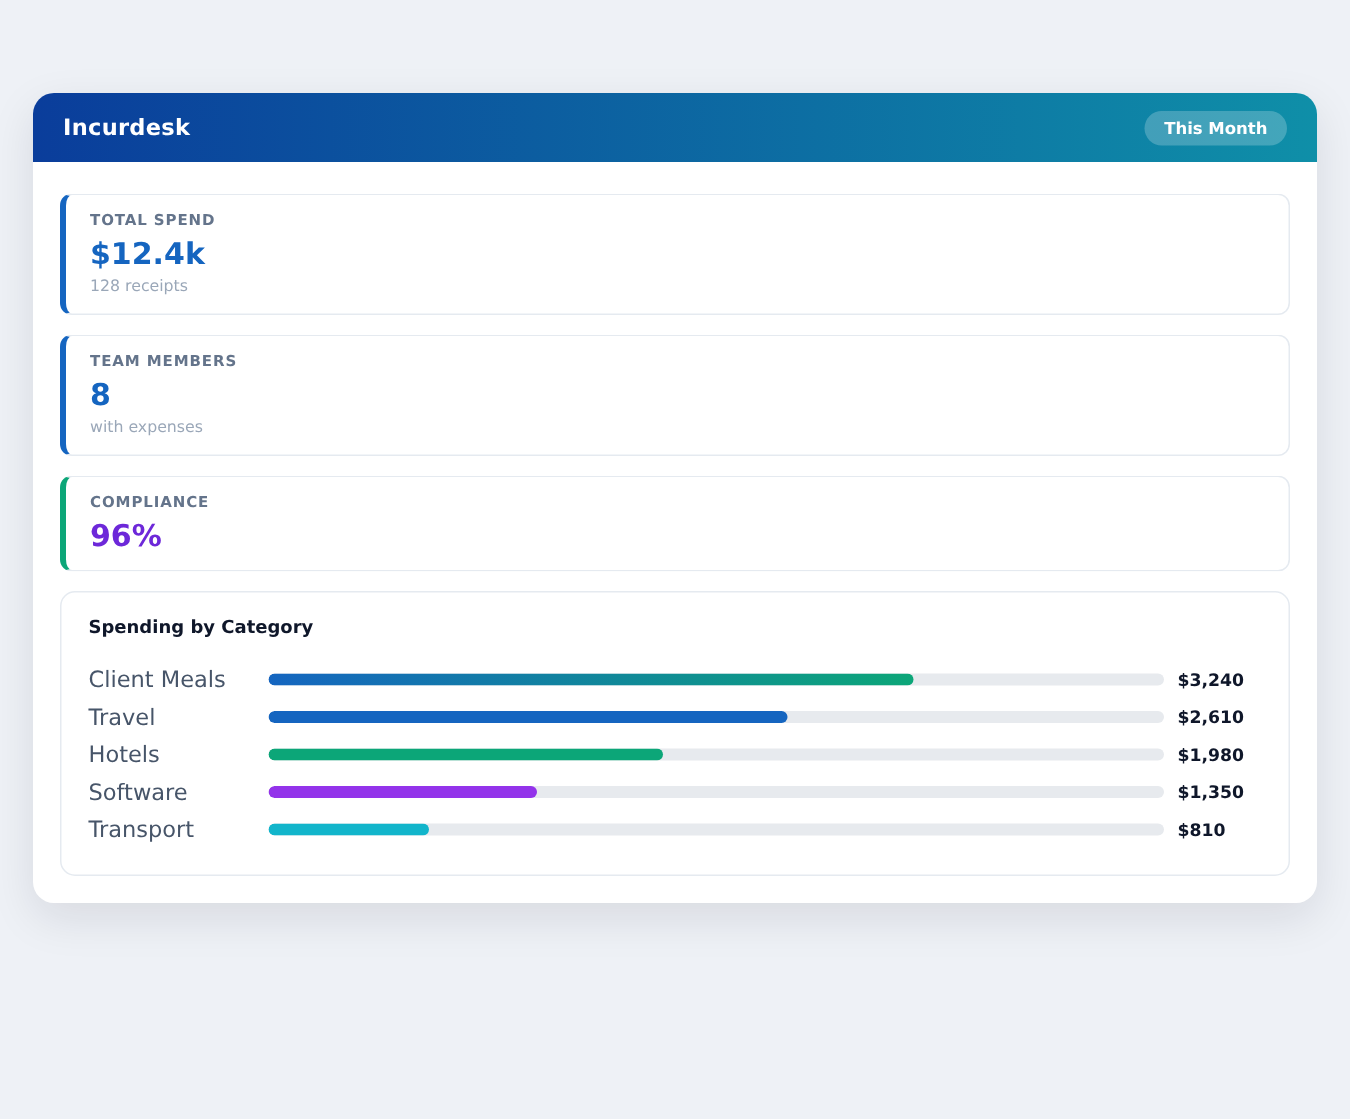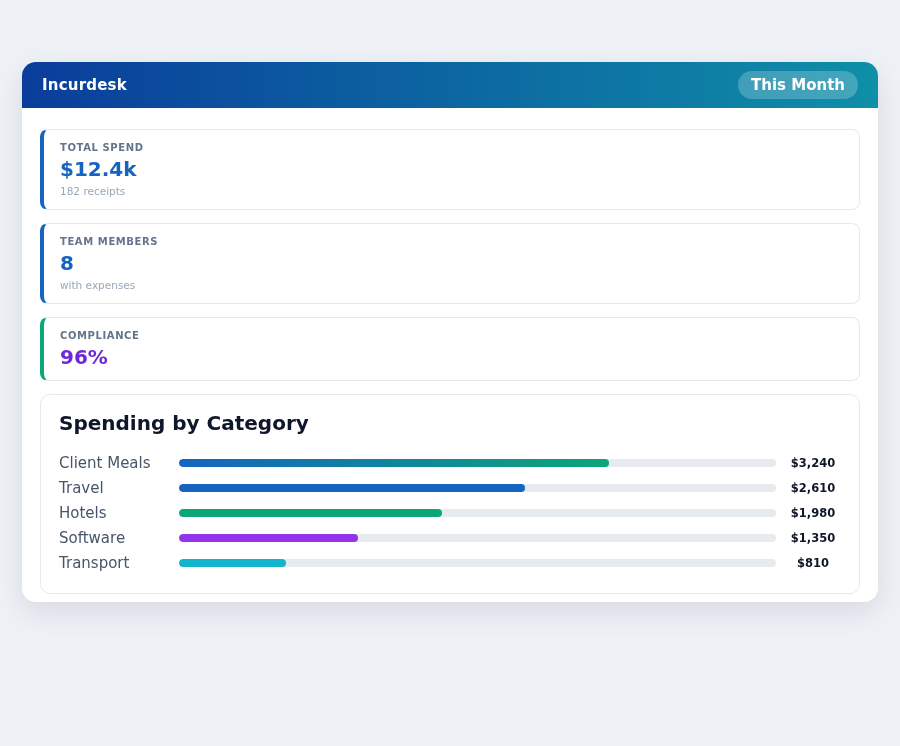--- a/index.html
+++ b/index.html
@@ -20,21 +20,21 @@
   }
   .header {
     height: 46px;
     background: linear-gradient(90deg, #0a3d9b 0%, #0f8fa8 100%);
     display: flex; align-items: center; justify-content: space-between;
     padding: 0 20px;
   }
   .app-title { color: #ffffff; font-weight: 700; font-size: 15px; letter-spacing: .2px; }
   .badge {
     background: rgba(255,255,255,.22);
-    color: #ffffff; font-size: 15px; font-weight: 700;
+    color: #ffffff; font-size: 11px; font-weight: 700;
     padding: 5px 13px; border-radius: 999px; cursor: pointer;
   }
   .body { padding: 21px 18px; }
   .stat {
     border: 1px solid #e5eaf0;
     border-left: 4px solid #1565c0;
     border-radius: 8px;
     padding: 12px 16px 12px 16px;
     margin-bottom: 13px;
     background: #ffffff;
@@ -46,47 +46,47 @@
   .stat-value { font-size: 20px; font-weight: 700; margin-top: 5px; line-height: 1.1; }
   .stat-sub { font-size: 10.5px; color: #9aa7b8; margin-top: 5px; min-height: 0; }
   .stat-sub:empty { margin-top: 0; }
   .chart-card {
     border: 1px solid #e5eaf0;
     border-radius: 10px;
     padding: 16px 18px 18px 18px;
     margin-top: 9px;
     background: #ffffff;
   }
-  .chart-title { font-size: 20px; font-weight: 700; color: #0f172a; }
+  .chart-title { font-size: 12px; font-weight: 700; color: #0f172a; }
   .rows { margin-top: 15px; }
   .row { display: flex; align-items: center; height: 25px; }
   .row-label { width: 120px; flex: none; font-size: 15px; color: #475569; }
   .track {
     flex: 1; height: 8px; background: #e7eaee;
     border-radius: 99px; margin-right: 9px; overflow: hidden;
   }
   .fill { height: 100%; border-radius: 99px; }
-  .row-value { width: 56px; flex: none; text-align: center; font-size: 11.5px; font-weight: 700; color: #0f172a; }
+  .row-value { width: 56px; flex: none; text-align: left; font-size: 11.5px; font-weight: 700; color: #0f172a; }
 </style>
 </head>
 <body>
 
 <div class="card">
 
   <div class="header">
     <div class="app-title">Incurdesk</div>
     <div class="badge">This Month</div>
   </div>
 
   <div class="body">
 
     <div class="stat" style="border-left-color: rgb(21, 101, 192);">
       <div class="stat-label">TOTAL SPEND</div>
       <div class="stat-value" style="color: rgb(21, 101, 192);">$12.4k</div>
-      <div class="stat-sub">182 receipts</div>
+      <div class="stat-sub">128 receipts</div>
     </div>
 
     <div class="stat" style="border-left-color: rgb(21, 101, 192);">
       <div class="stat-label">TEAM MEMBERS</div>
       <div class="stat-value" style="color: rgb(21, 101, 192);">8</div>
       <div class="stat-sub">with expenses</div>
     </div>
 
 
     <div class="stat" style="border-left-color: rgb(12, 166, 120);">

